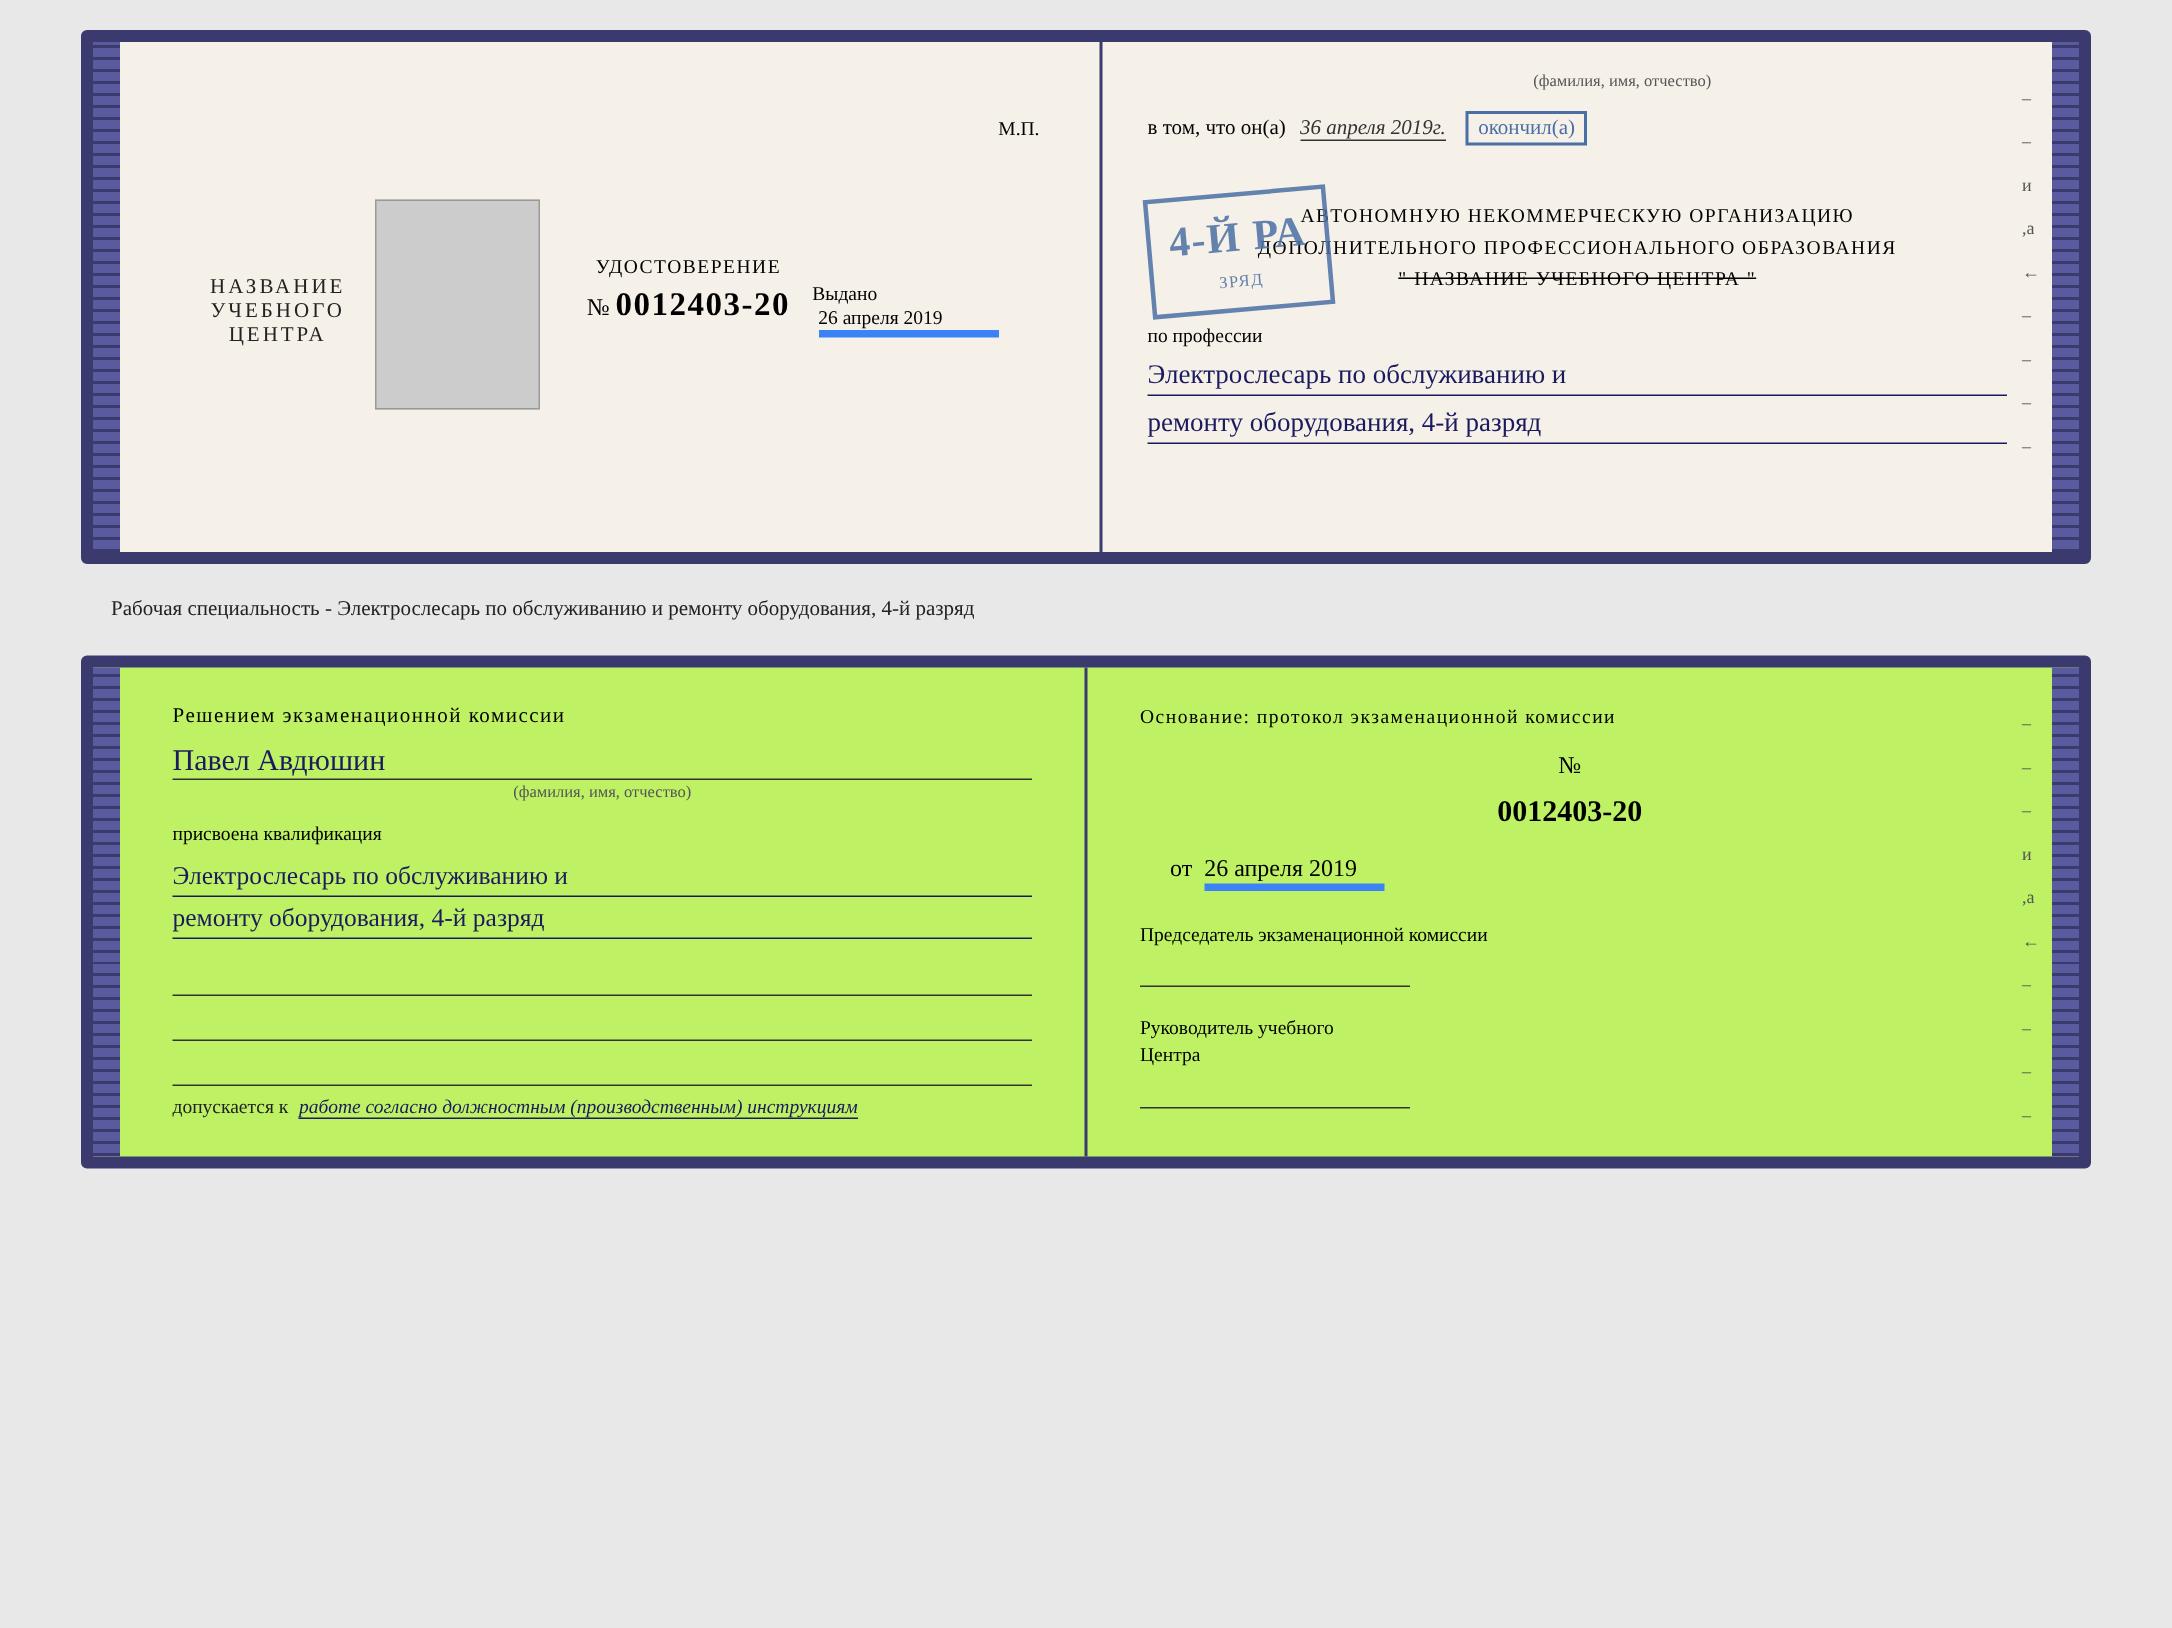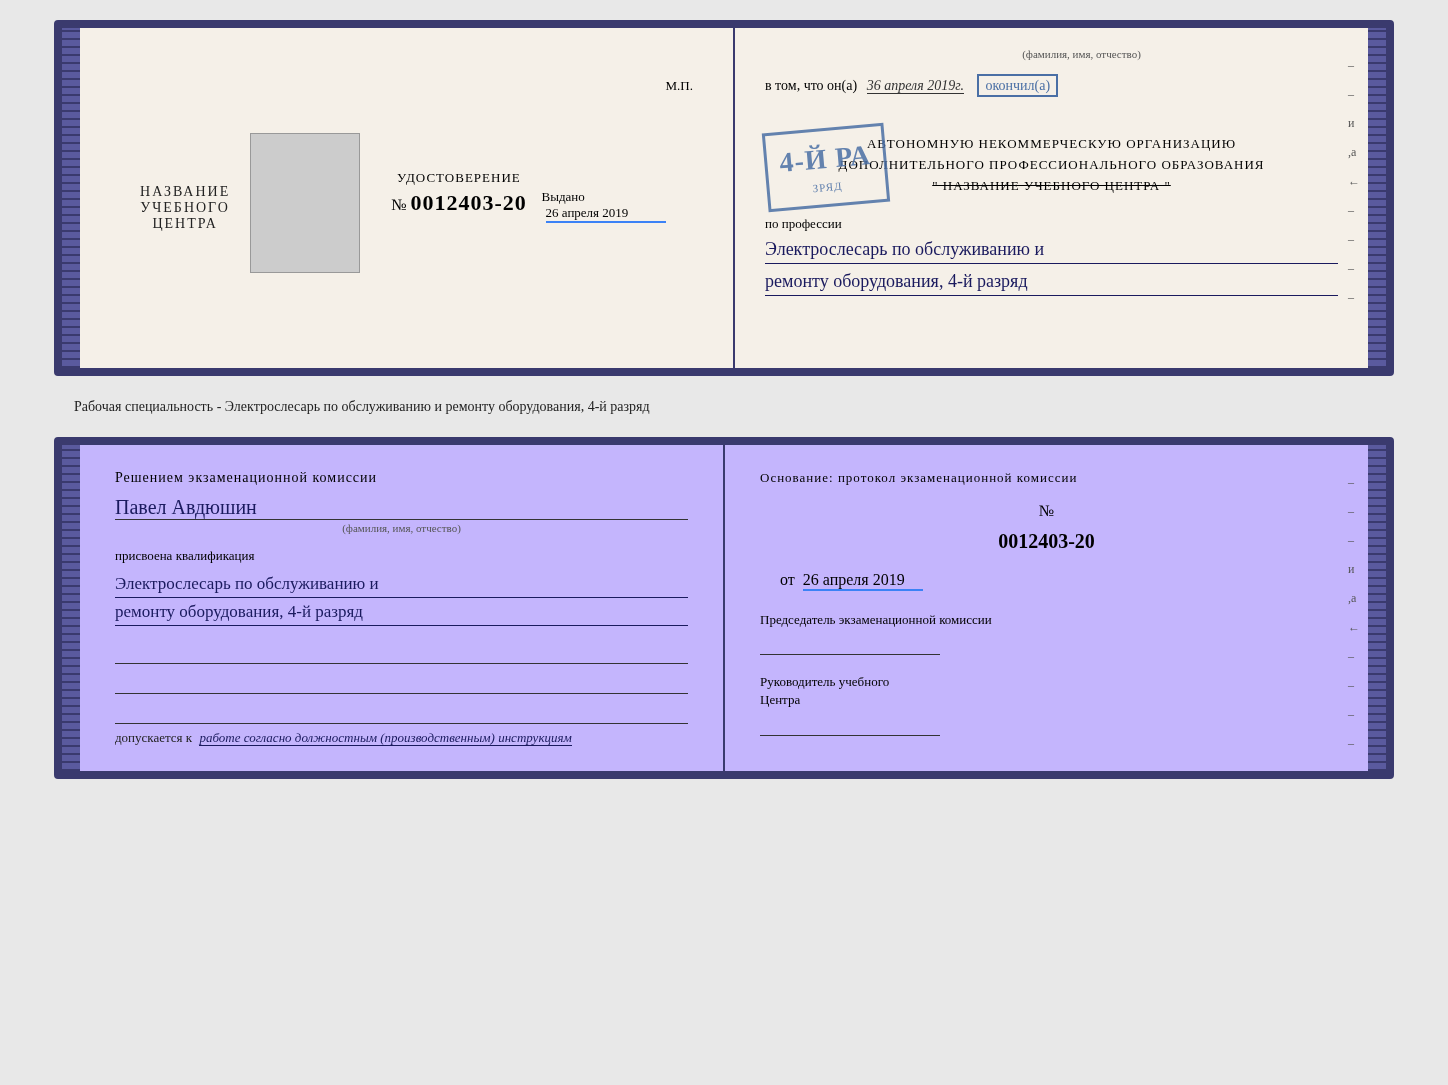--- a/index.html
+++ b/index.html
@@ -201,21 +201,21 @@
       color: #222;
       padding: 8px 20px;
       width: 1340px;
       margin: 0 auto;
       line-height: 1.5;
     }
 
     
     .document-bottom {
       display: flex;
-      background: #c4b5fd;
+      background: #bef264;
       border: 8px solid #3a3a6e;
       border-radius: 4px;
       width: 1340px;
       margin: 0 auto;
       position: relative;
     }
 
     .doc-bottom-left {
       flex: 1;
       padding: 25px 35px;
@@ -321,21 +321,21 @@
       right: 8px;
       top: 30px;
       display: flex;
       flex-direction: column;
       gap: 14px;
       color: #555;
       font-size: 12px;
     }
 
     .underline-field {
-      border-bottom: 2px solid #3b82f6;
+      border-bottom: 5px solid #3b82f6;
       display: inline-block;
       min-width: 120px;
     }
   </style>
 </head>
 <body>
 
 <div class="page-wrapper">
 
   <div class="document-top">

